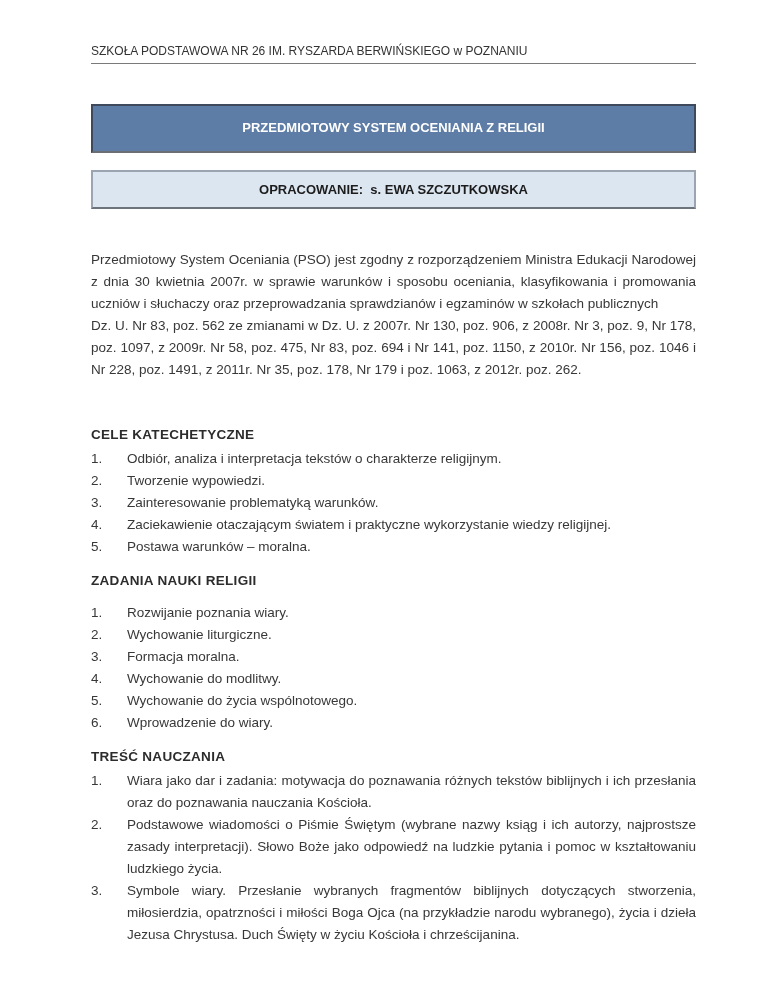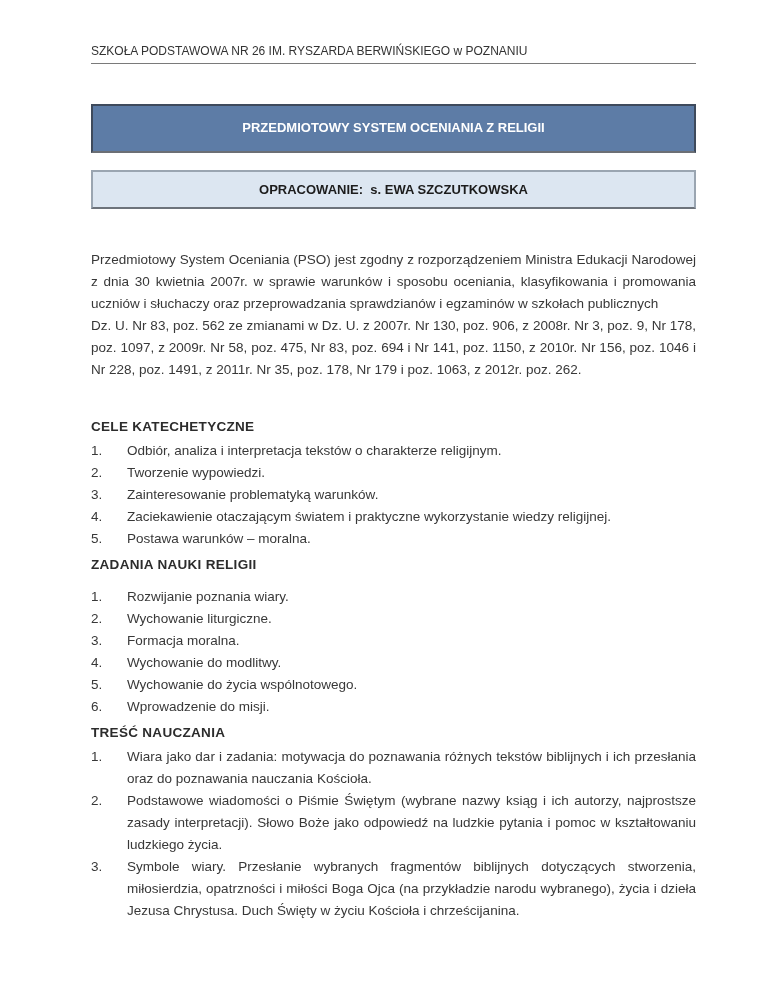--- a/index.html
+++ b/index.html
@@ -65,21 +65,21 @@
   .paragraph{
     font-size:13.5px;
     line-height:22px;
     text-align:justify;
     margin:0 0 0 0;
   }
   .para-block{margin:0;}
   .spacer-14{height:14px;}
   .spacer-16{height:16px;}
   
-  section{margin-top:8px;}
+  section{margin-top:16px;}
   h2.sec-heading{
     font-size:13.5px;
     font-weight:bold;
     color:#2c2c2c;
     letter-spacing:.3px;
     margin:0 0 6px 0;
   }
   ol.numlist{
     list-style:none;
     margin:0;
@@ -174,21 +174,21 @@
           <li data-name="list-item">
             <span class="num" data-name="list-item-number">4.</span>
             <span class="txt" data-name="list-item-text">Wychowanie do modlitwy.</span>
           </li>
           <li data-name="list-item">
             <span class="num" data-name="list-item-number">5.</span>
             <span class="txt" data-name="list-item-text">Wychowanie do życia wspólnotowego.</span>
           </li>
           <li data-name="list-item">
             <span class="num" data-name="list-item-number">6.</span>
-            <span class="txt" data-name="list-item-text">Wprowadzenie do misji.</span>
+            <span class="txt" data-name="list-item-text">Wprowadzenie do wiary.</span>
           </li>
         </ol>
       </section>
       <section data-name="section-3">
         <h2 class="sec-heading" data-name="section-heading">TREŚĆ NAUCZANIA</h2>
         <ol class="numlist" data-name="numbered-list">
           <li data-name="list-item">
             <span class="num" data-name="list-item-number">1.</span>
             <span class="txt" data-name="list-item-text">Wiara jako dar i zadania: motywacja do poznawania różnych tekstów biblijnych i ich przesłania oraz do poznawania nauczania Kościoła.</span>
           </li>

